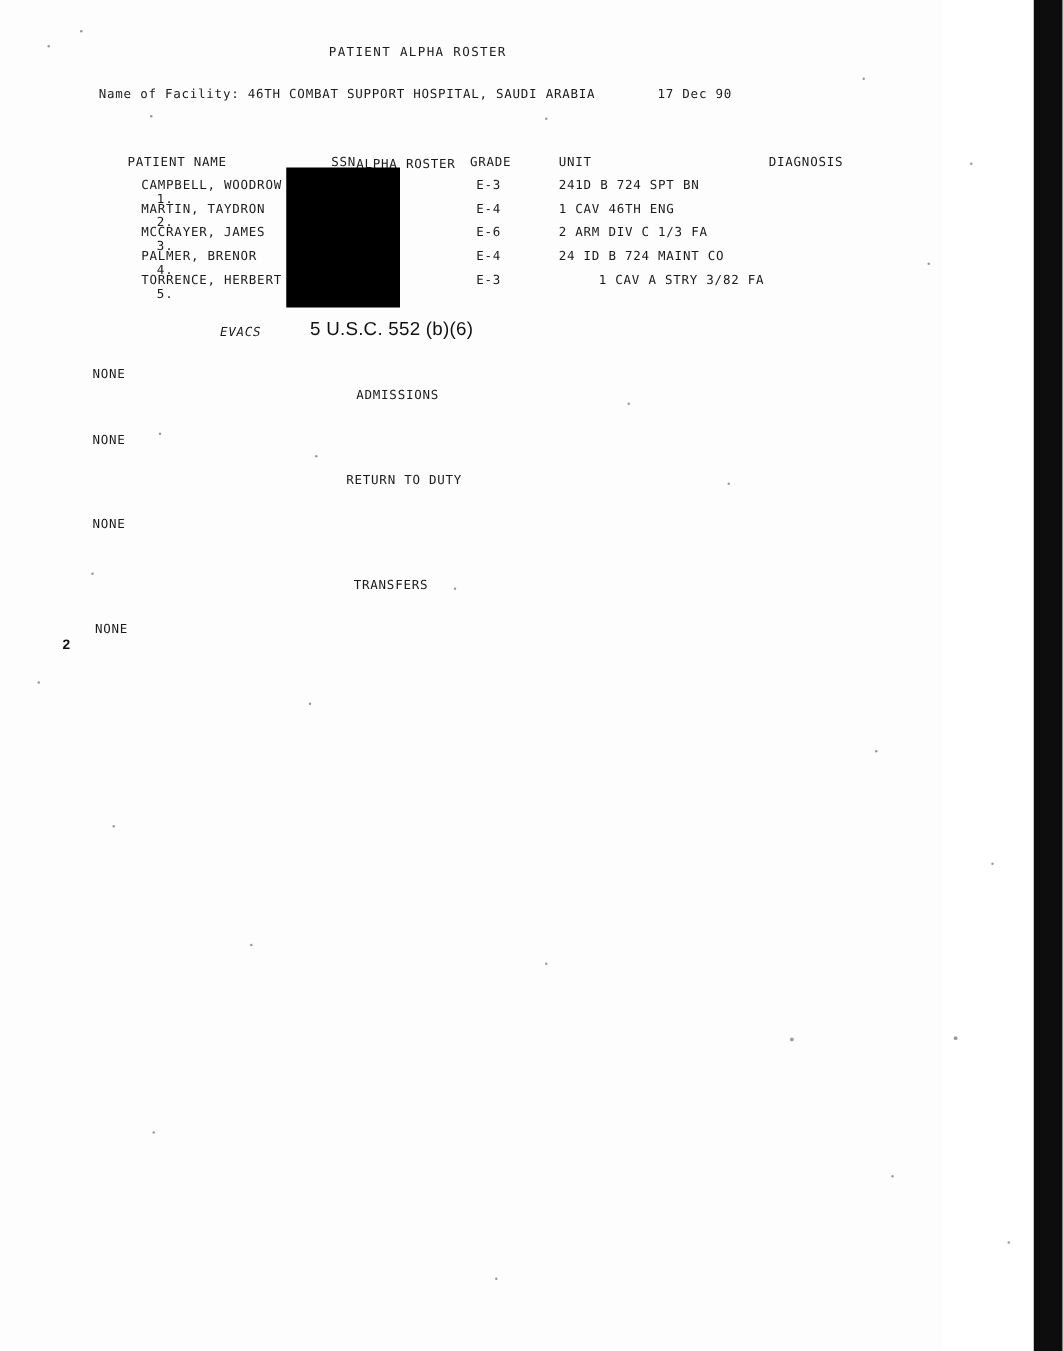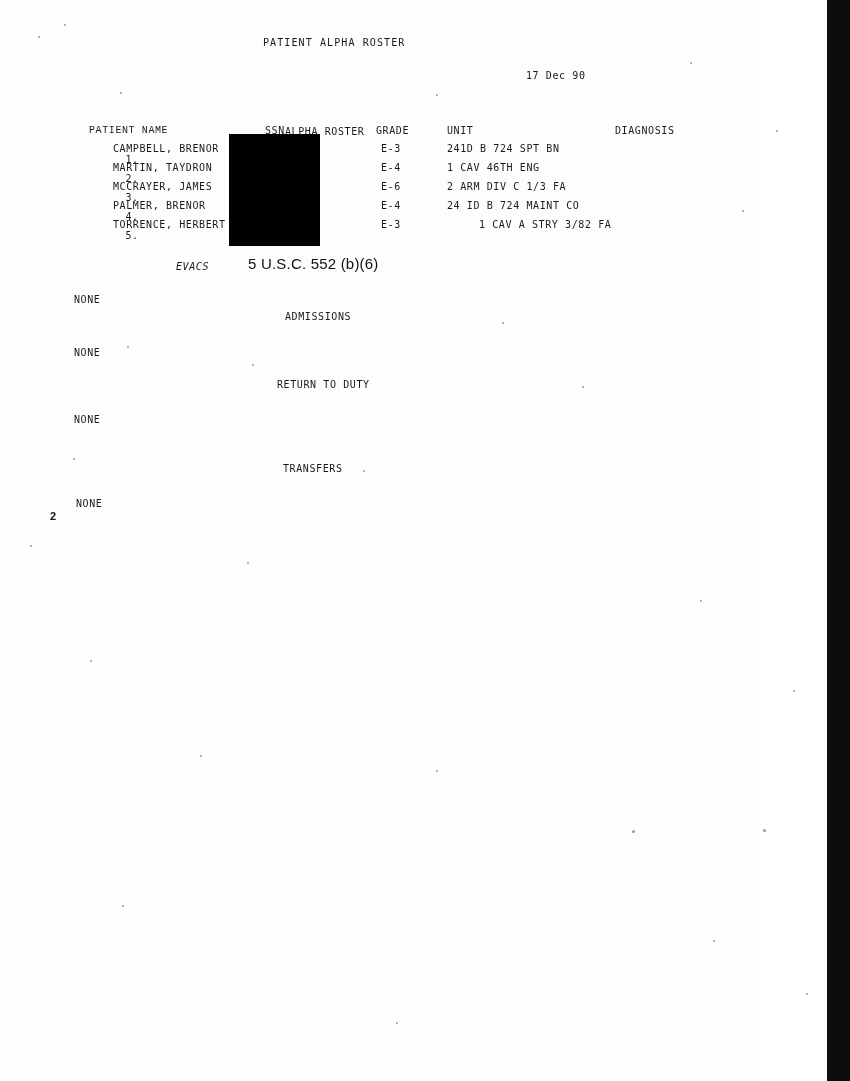--- a/index.html
+++ b/index.html
@@ -115,34 +115,35 @@
   <div class="speck" style="left:632px;top:830px;width:3px;height:3px;"></div>
   <div class="speck" style="left:436px;top:770px;width:2px;height:2px;"></div>
   <div class="speck" style="left:200px;top:755px;width:2px;height:2px;"></div>
   <div class="speck" style="left:122px;top:905px;width:2px;height:2px;"></div>
   <div class="speck" style="left:713px;top:940px;width:2px;height:2px;"></div>
   <div class="speck" style="left:806px;top:993px;width:2px;height:2px;"></div>
   <div class="speck" style="left:396px;top:1022px;width:2px;height:2px;"></div>
 
   <div class="txt title-line" style="left:263px;top:37px;">PATIENT ALPHA ROSTER</div>
 
+  <div class="txt" style="left:79px;top:70px;">Name of Facility: 46TH COMBAT SUPPORT HOSPITAL, SAUDI ARABIA</div>
   <div class="txt" style="left:526px;top:70px;">17 Dec 90</div>
 
   <div class="txt" style="left:285px;top:109px;margin-top:17px;">ALPHA ROSTER</div>
 
-  <div class="txt" style="left:89px;top:125px;font-family:Liberation Mono, monospace;">PATIENT NAME</div>
+  <div class="txt" style="left:102px;top:125px;">PATIENT NAME</div>
   <div class="txt" style="left:265px;top:125px;">SSN</div>
   <div class="txt" style="left:376px;top:125px;">GRADE</div>
   <div class="txt" style="left:447px;top:125px;">UNIT</div>
   <div class="txt" style="left:615px;top:125px;">DIAGNOSIS</div>
 
   <div class="txt" style="left:99px;top:143px;">
     <span>1.</span>
   </div>
-  <div class="txt" style="left:113px;top:143px;">CAMPBELL, BRENOR</div>
+  <div class="txt" style="left:113px;top:143px;">CAMPBELL, WOODROW</div>
   <div class="txt" style="left:381px;top:143px;">E-3</div>
   <div class="txt" style="left:447px;top:143px;">241D B 724 SPT BN</div>
 
   <div class="txt" style="left:99px;top:162px;">
     <span>2.</span>
   </div>
   <div class="txt" style="left:113px;top:162px;">MARTIN, TAYDRON</div>
   <div class="txt" style="left:381px;top:162px;">E-4</div>
   <div class="txt" style="left:447px;top:162px;">1 CAV 46TH ENG</div>
 

